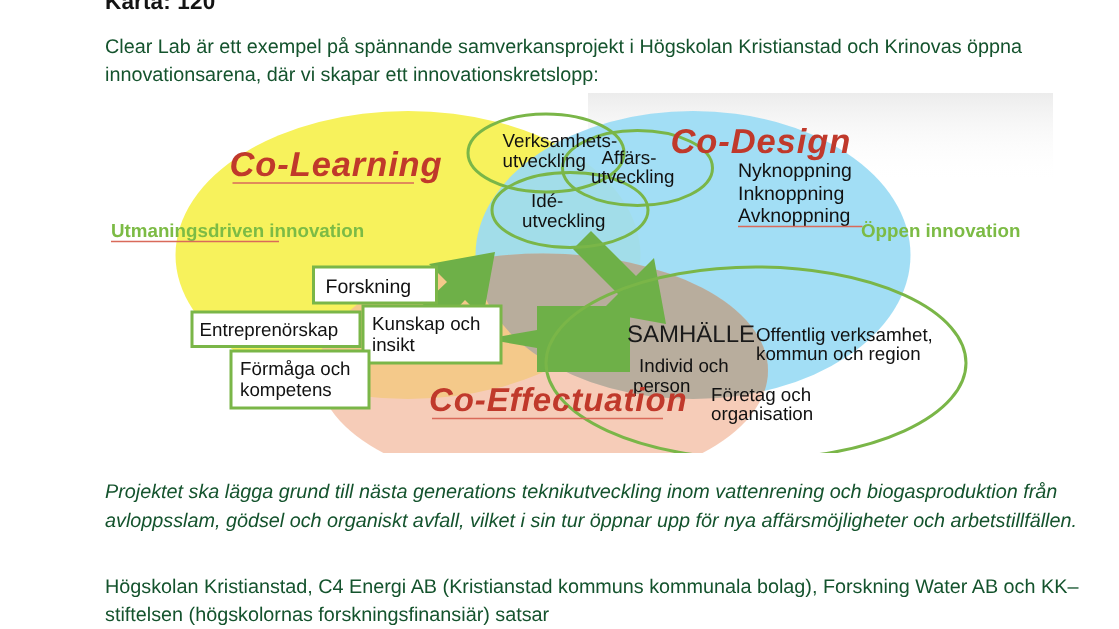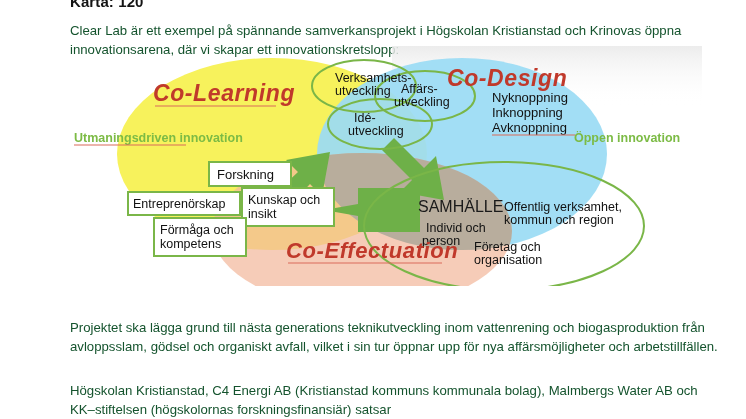--- a/index.html
+++ b/index.html
@@ -13,26 +13,26 @@
   
   .doc-title{
     position:absolute;left:70px;top:-7px;
     font-size:15px;font-weight:bold;letter-spacing:0.1px;color:#141414;
   }
   .para{
     position:absolute;left:70px;width:652px;
     font-size:13.2px;line-height:18.6px;color:#14532d;
   }
   .p-intro{top:22px;}
-  .p-mid{top:319px;}
+  .p-mid{top:319px;font-style:italic;}
   .p-last{top:382px;}
 
   
   .diagram{
-    position:absolute;left:62px;top:46px;width:640px;height:240px;
+    position:absolute;left:62px;top:62px;width:640px;height:240px;
   }
   .diagram svg{display:block;width:640px;height:240px;}
 
   
 </style>
 </head>
 <body>
 
 <div class="page">
 
@@ -133,15 +133,15 @@
 
         <text x="12" y="96" font-family="Liberation Sans, sans-serif" font-size="12.5" font-weight="bold" fill="#7CBB45">Utmaningsdriven innovation</text>
         <line x1="12" y1="99" x2="124" y2="99" stroke="#d96a5a" stroke-width="1.1"></line>
 
         <text x="512" y="96" font-family="Liberation Sans, sans-serif" font-size="12.5" font-weight="bold" fill="#7CBB45">Öppen innovation</text>
       </g>
     </svg>
   </div>
 
   <div class="para p-mid">Projektet ska lägga grund till nästa generations teknikutveckling inom vattenrening och biogasproduktion från avloppsslam, gödsel och organiskt avfall, vilket i sin tur öppnar upp för nya affärsmöjligheter och arbetstillfällen.</div>
-  <div class="para p-last">Högskolan Kristianstad, C4 Energi AB (Kristianstad kommuns kommunala bolag), Malmbergs Water AB och KK–stiftelsen (högskolornas forskningsfinansiär) satsar</div>
+  <div class="para p-last">Högskolan Kristianstad, C4 Energi AB (Kristianstad kommuns kommunala bolag), Forskning Water AB och KK–stiftelsen (högskolornas forskningsfinansiär) satsar</div>
 
 </div>
 
 </body></html>

